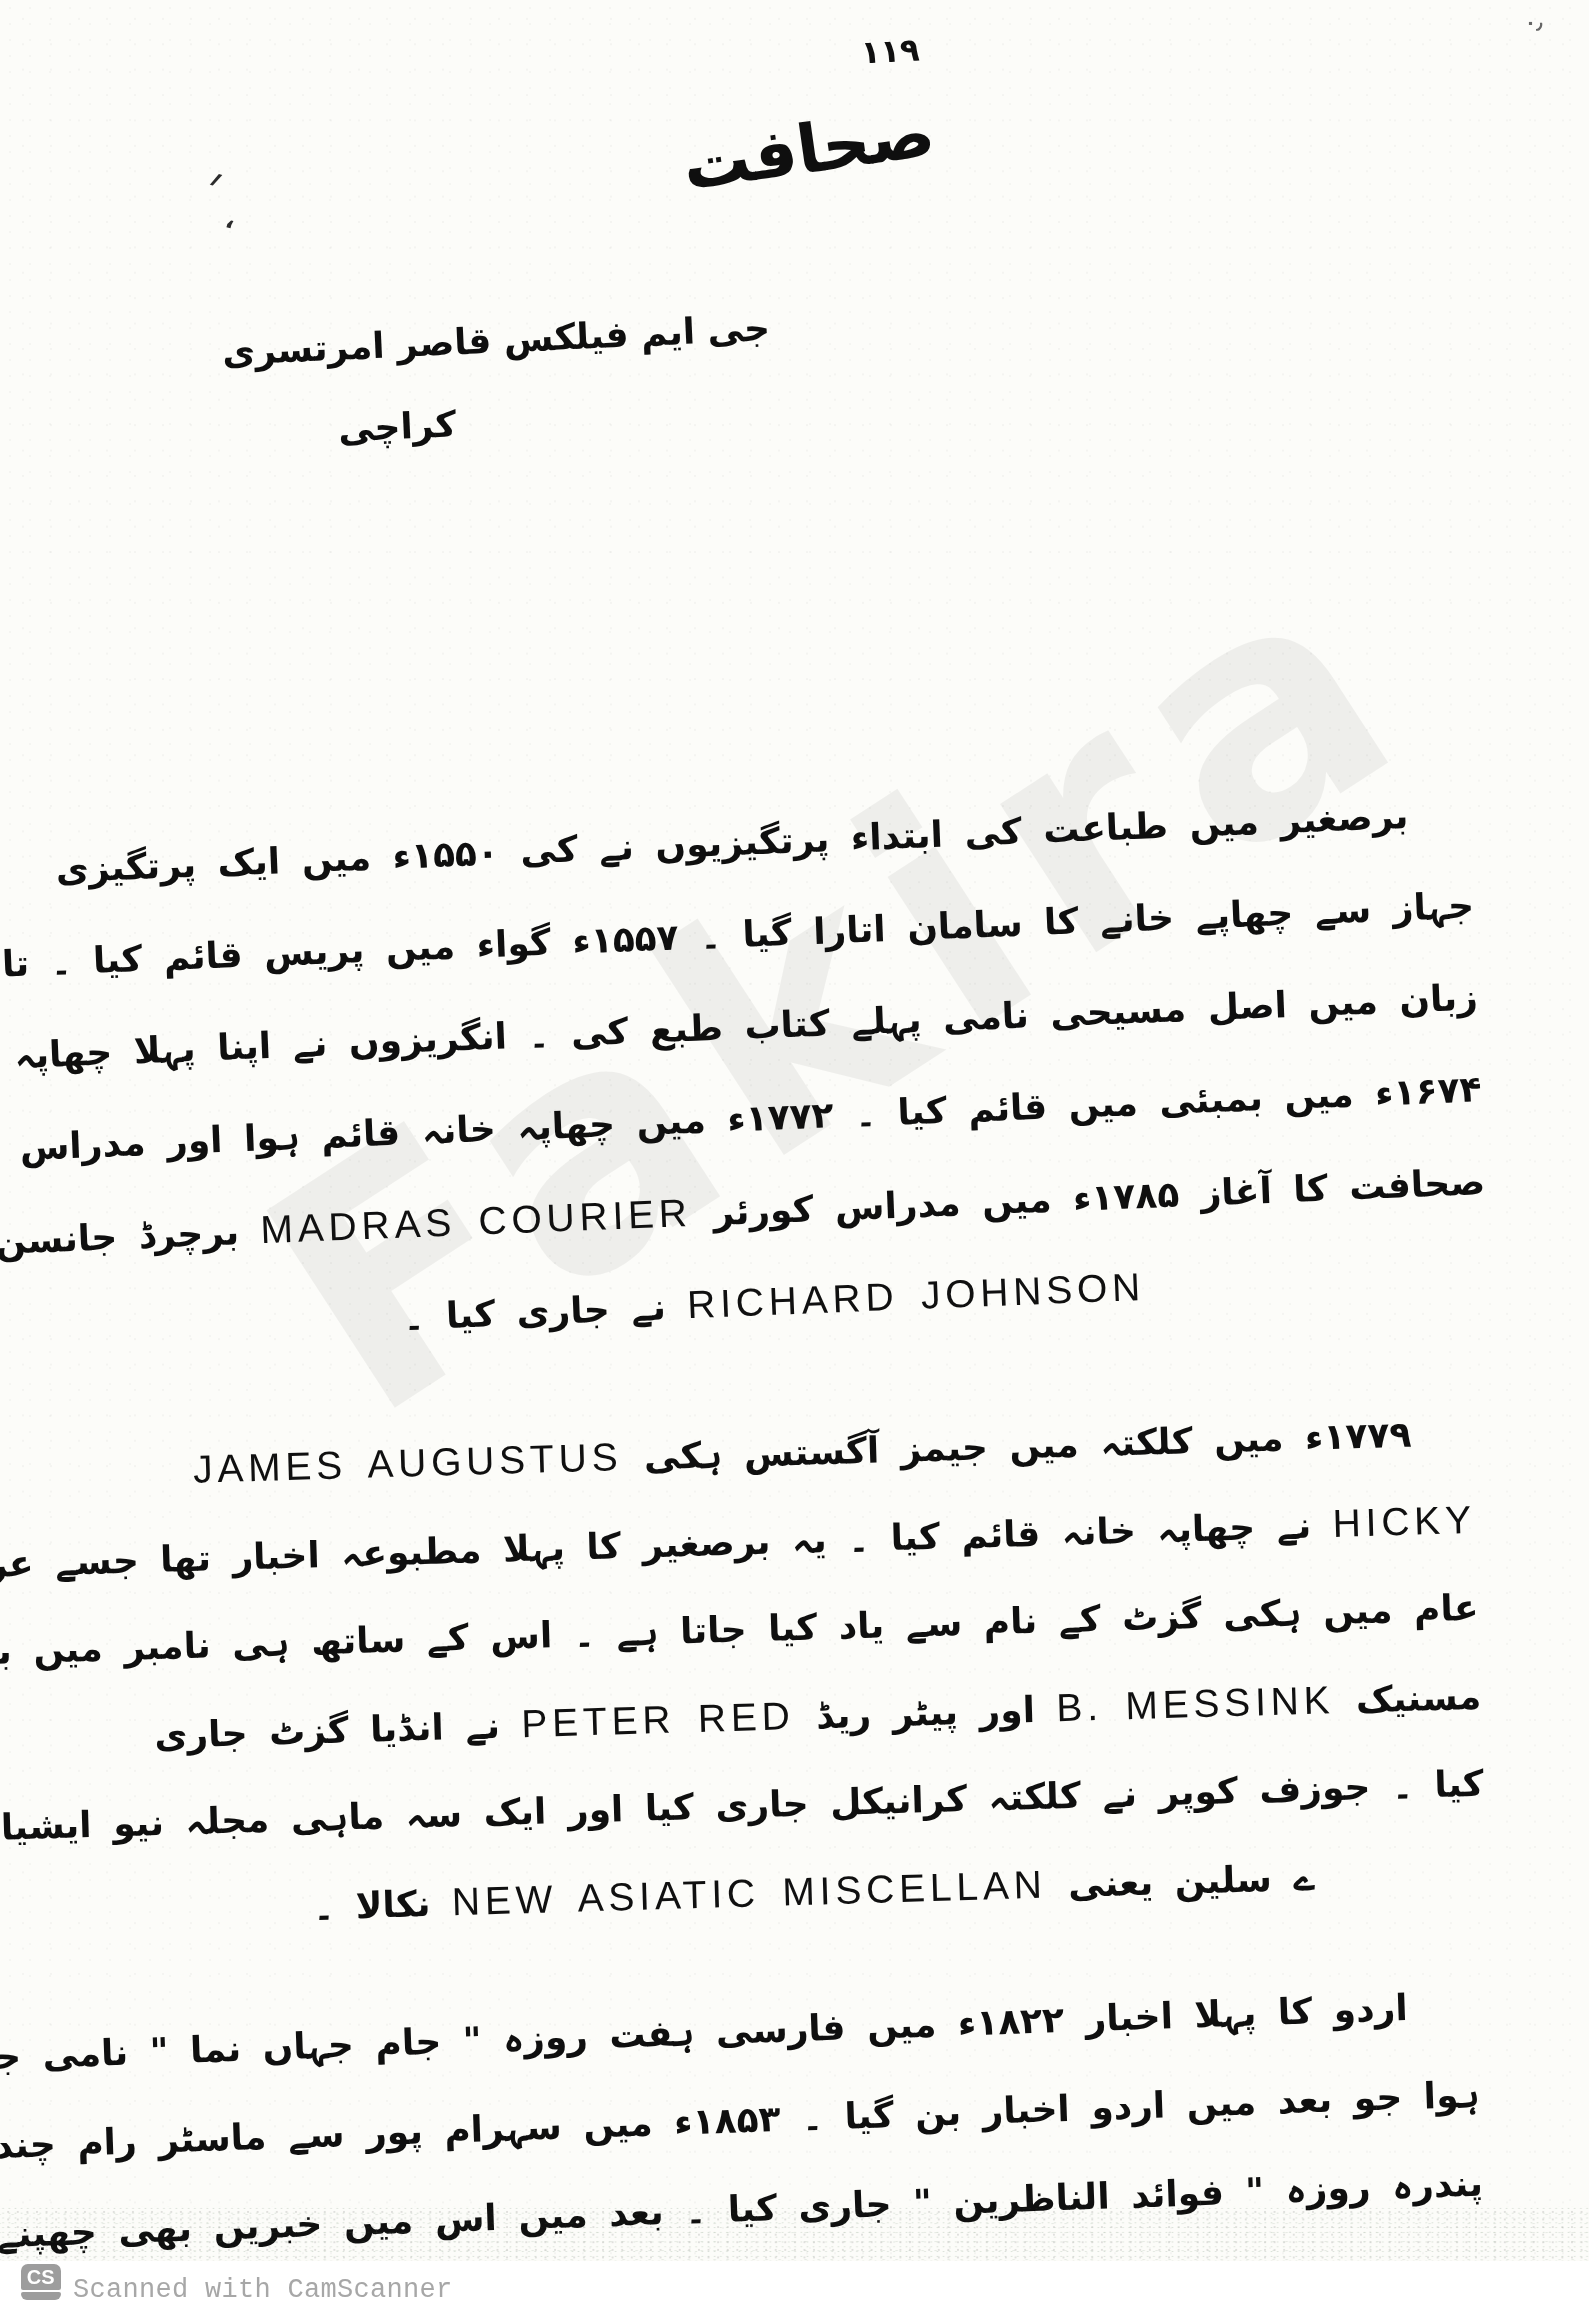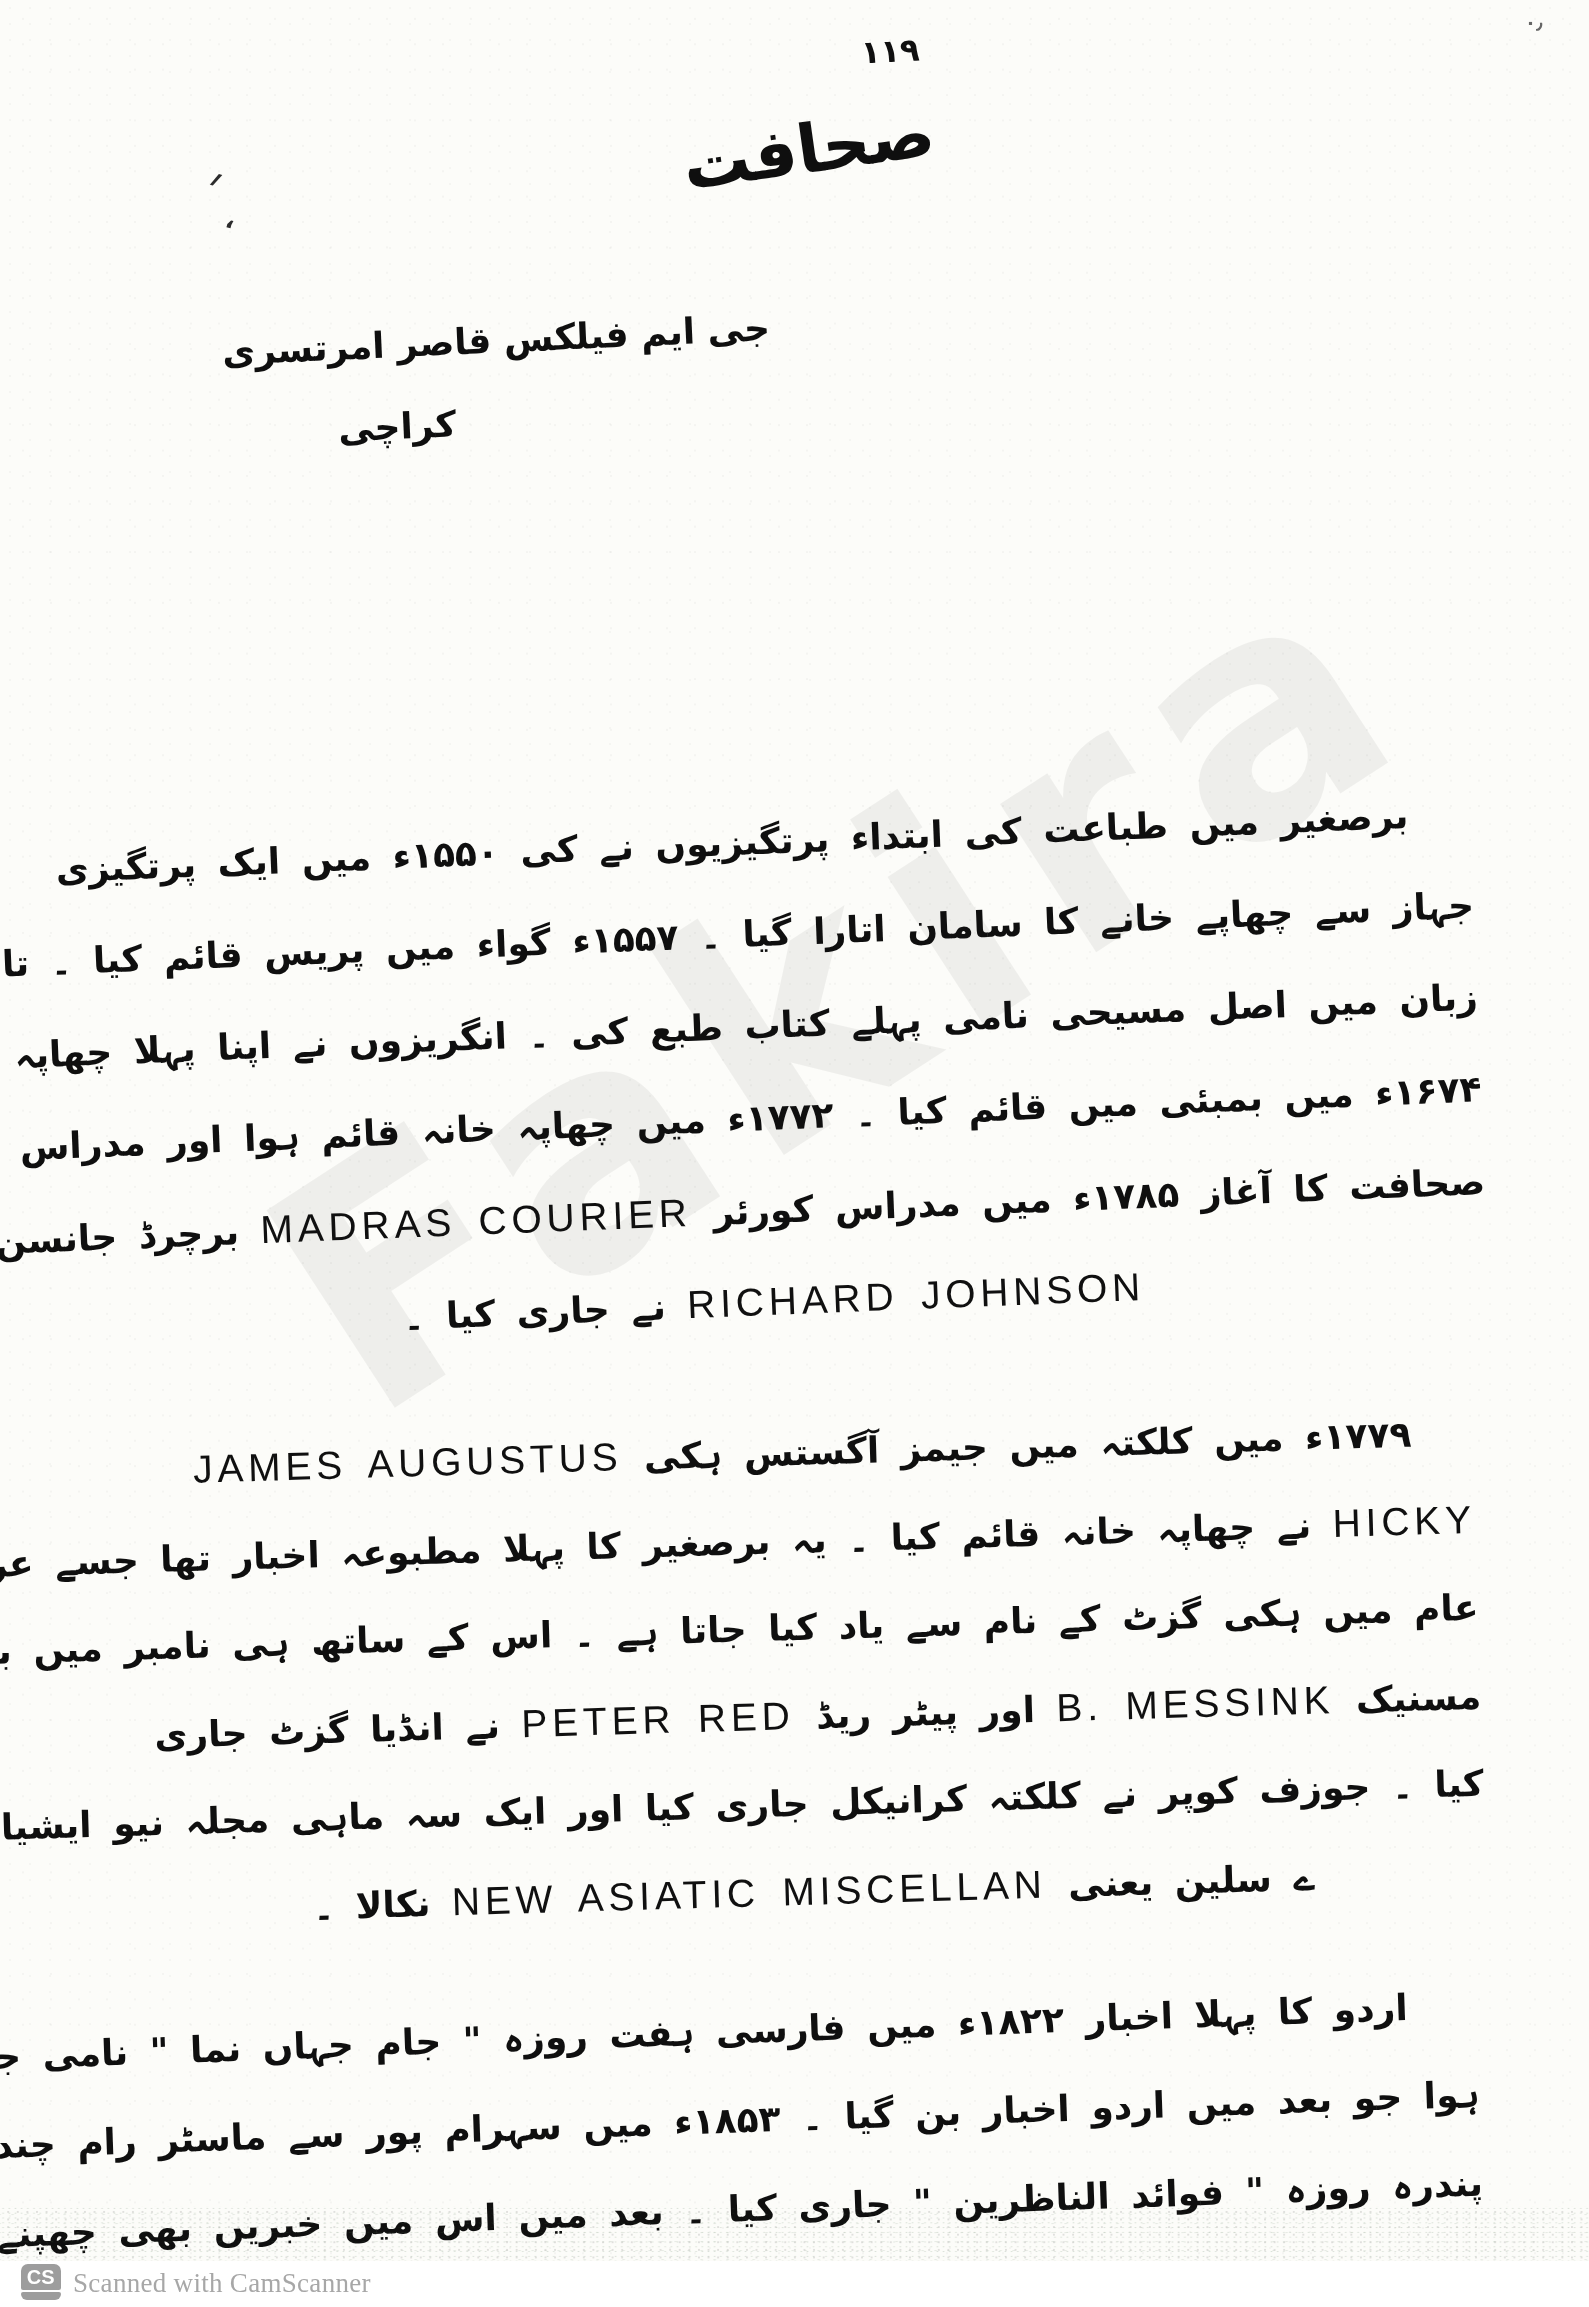--- a/index.html
+++ b/index.html
@@ -155,22 +155,22 @@
     text-align: center; line-height: 26px;
     letter-spacing: 0px;
   }
   .cs-base {
     margin-top: 2.1px;
     width: 40px; height: 8.3px;
     background: #9d9d9d;
     border-radius: 2.1px 2.1px 6.2px 6.2px;
   }
   .footer-label {
-    position: absolute; left: 73px; top: 7px;
-    font-family: Liberation Serif, serif;
+    position: absolute; left: 73px; top: 14px;
+    font-family: Liberation Mono, monospace;
     font-size: 27px;
     color: #a7a7a7;
     letter-spacing: 0.3px;
   }
 </style>
 </head>
 <body>
 
 <div class="page">
 

